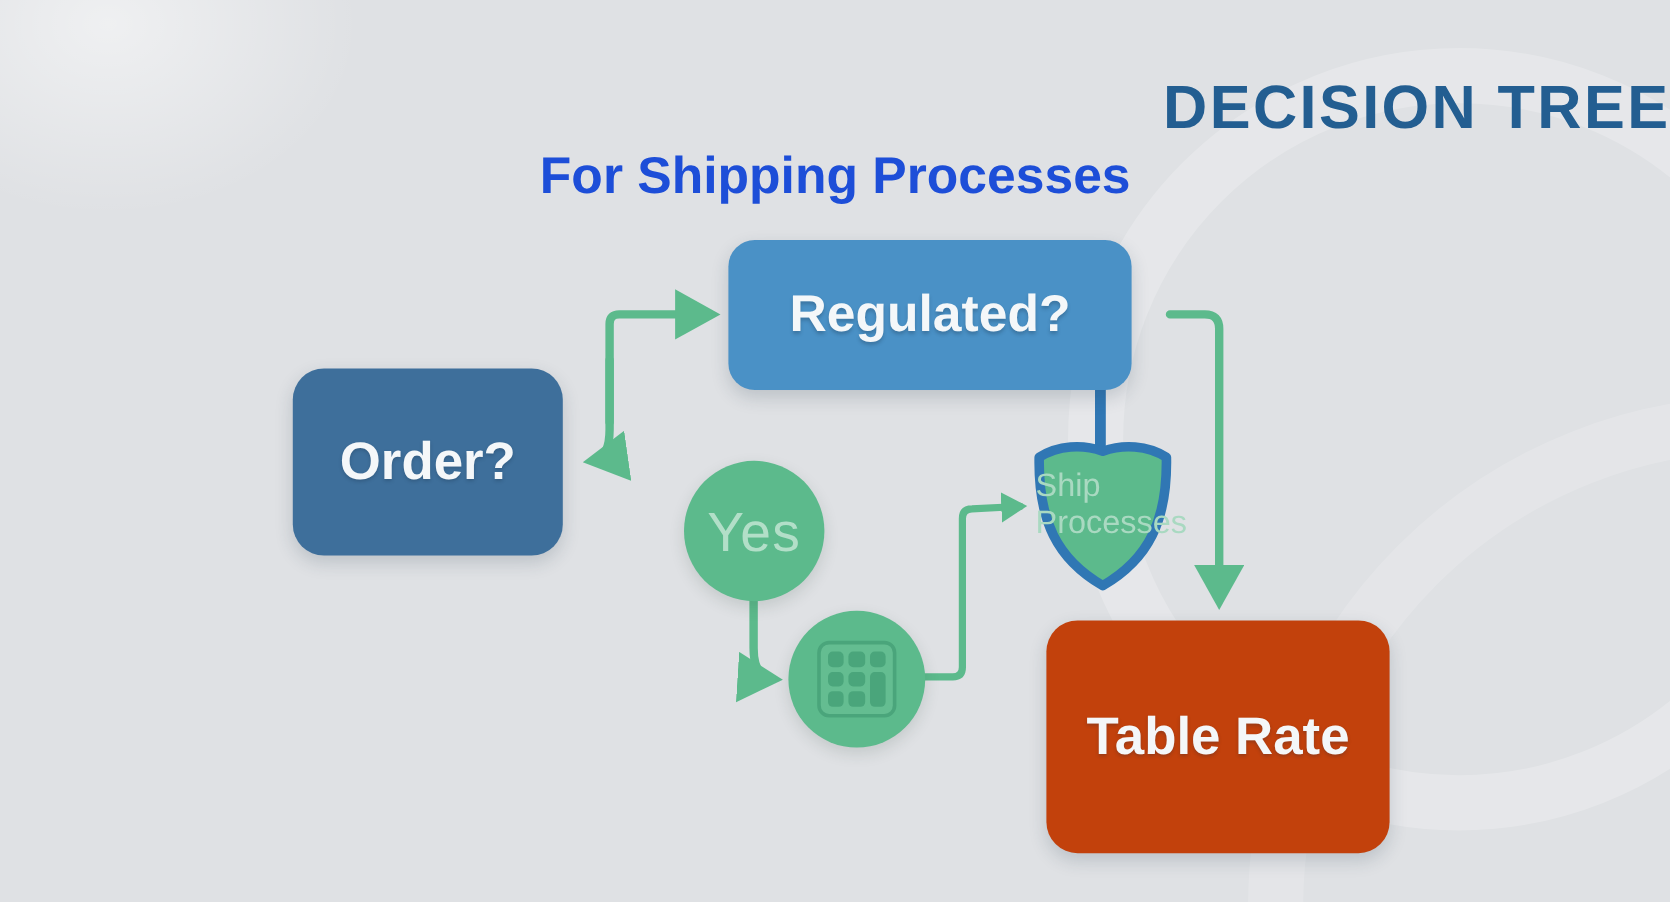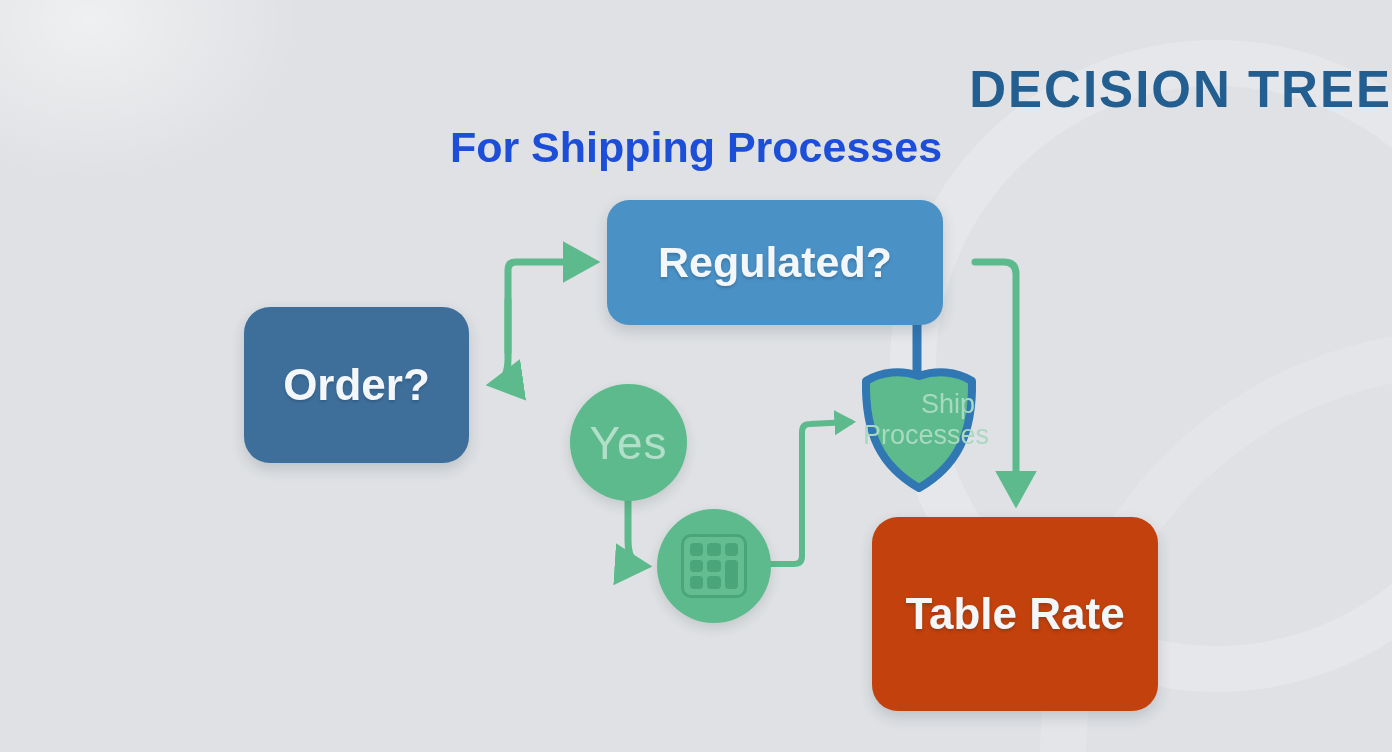--- a/index.html
+++ b/index.html
@@ -87,21 +87,21 @@
     grid-template-columns:repeat(3,1fr);
     grid-template-rows:repeat(3,1fr);
     gap:4px;
     background:rgba(255,255,255,0.05);
   }
   .grid-icon .cell{background:#4aa57b;border-radius:4px;}
   .grid-icon .cell.tall{grid-column:3;grid-row:2/4;}
 
   .shield-label{
     position:absolute;left:863px;top:389px;width:112px;
-    text-align:right;
+    text-align:left;
     color:#a9d9c1;
     font-size:27px;line-height:31px;font-weight:400;
     pointer-events:none;
   }
 
   svg.overlay{position:absolute;left:0;top:0;pointer-events:none;}
   .edge{fill:none;stroke:#5cba8c;stroke-linecap:round;}
   .edge.w7{stroke-width:7px;}
   .edge.w6{stroke-width:6px;}
   .edge-blue{fill:none;stroke:#3077b4;stroke-width:9px;}

